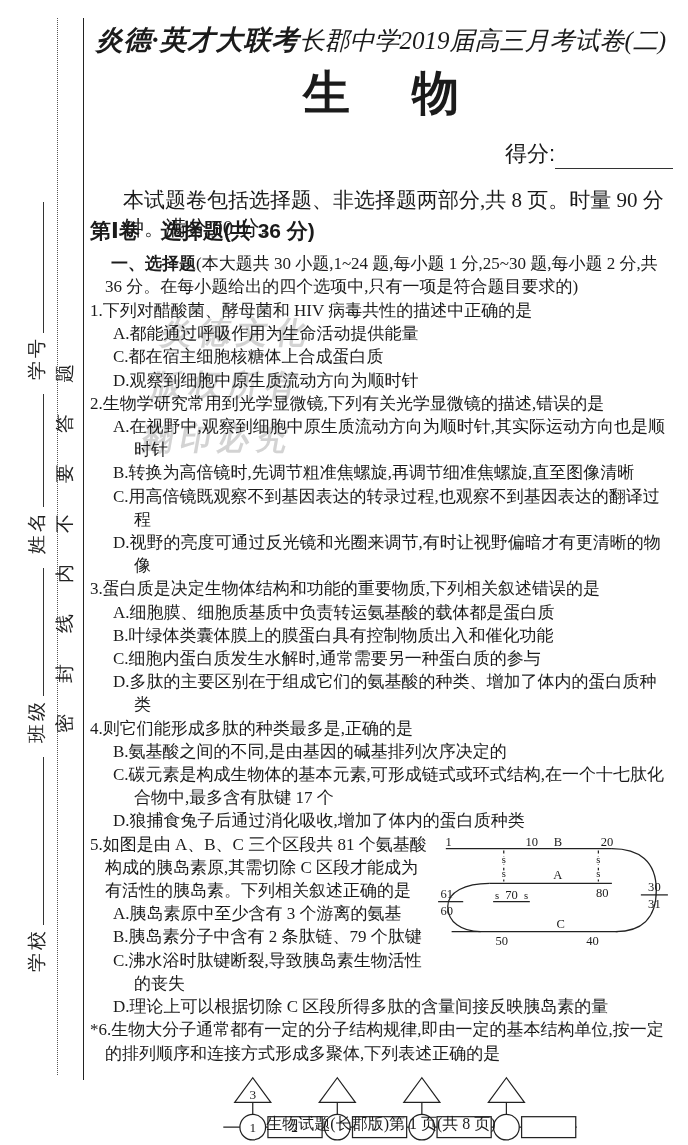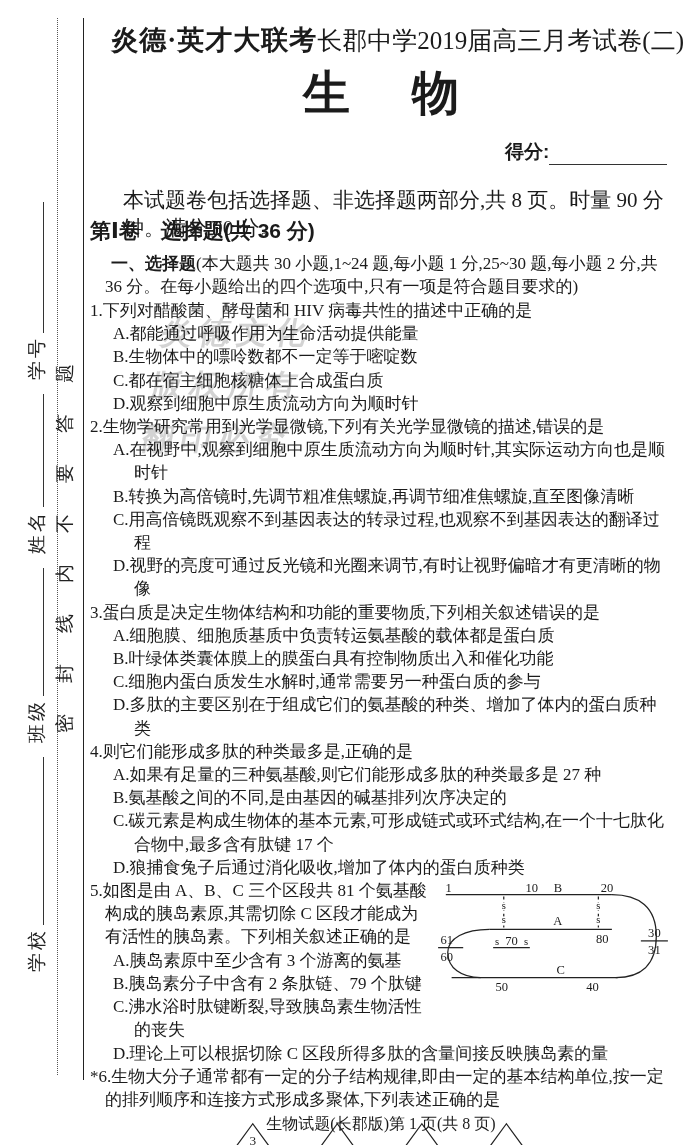--- a/index.html
+++ b/index.html
@@ -20,28 +20,28 @@
   }
   .fline{display:inline-block;height:2px;border-bottom:1.2px solid #333;
     margin:0 14px 0 3px;vertical-align:-1px;}
   .w0{width:168px}.w1{width:128px}.w2{width:113px}.w3{width:131px}
   .seal-text{
     position:absolute;left:52px;top:733px;width:402px;
     transform-origin:0 0;transform:rotate(-90deg);
     font-size:19px;letter-spacing:31px;white-space:nowrap;color:#222;
   }
   
-  .htitle{position:absolute;left:102px;top:22px;width:582px;text-align:right;
-    font-size:25px;white-space:nowrap;z-index:2;}
+  .htitle{position:absolute;left:90px;top:22px;width:582px;text-align:center;
+    font-size:25px;white-space:nowrap;z-index:2;font-style:italic;}
   .htitle .series{font-weight:bold;font-size:27px;letter-spacing:1px;}
   .subject{position:absolute;left:90px;top:62px;width:582px;display:flex;
     justify-content:center;gap:62px;font-size:47px;font-weight:bold;
     font-family:"Liberation Sans","DejaVu Sans",sans-serif;z-index:2;}
   .score{position:absolute;left:505px;top:139px;display:flex;align-items:flex-end;
-    font-size:19px;font-weight:bold;
+    font-size:22px;font-weight:normal;
     font-family:"Liberation Sans","DejaVu Sans",sans-serif;z-index:2;text-align:right;}
   .score-line{width:118px;height:24px;border-bottom:1.6px solid #333;}
   .notice{position:absolute;left:90px;top:186px;width:582px;box-sizing:border-box;
     padding-left:33px;font-size:21px;z-index:2;}
   .sec-title{position:absolute;left:90px;top:217px;width:582px;text-align:left;
     font-size:21px;font-weight:bold;
     font-family:"Liberation Sans","DejaVu Sans",sans-serif;z-index:2;}
   .rule{position:absolute;left:88px;top:252px;width:586px;box-sizing:border-box;
     font-size:17px;line-height:23.2px;padding-left:17px;text-indent:-17px;z-index:2;}
   .rule .rule-bold{font-weight:bold;font-family:"Liberation Sans","DejaVu Sans",sans-serif;margin-left:23px;}
@@ -96,21 +96,20 @@
 
 <div class="sec-title">第Ⅰ卷　选择题(共 36 分)</div>
 
 <div class="rule"><span class="rule-bold">一、选择题</span><span class="rule-rest">(本大题共 30 小题,1~24 题,每小题 1 分,25~30 题,每小题 2 分,共 36 分。在每小题给出的四个选项中,只有一项是符合题目要求的)</span></div>
 
 <div class="qwrap">
 
   <div class="q">
     <div class="stem"><span>1.</span><span>下列对醋酸菌、酵母菌和 HIV 病毒共性的描述中正确的是</span></div>
     <div class="opt">A.都能通过呼吸作用为生命活动提供能量</div>
-    <div class="opt">B.生物体中的嘌呤数都不一定等于嘧啶数</div>
     <div class="opt">C.都在宿主细胞核糖体上合成蛋白质</div>
     <div class="opt">D.观察到细胞中原生质流动方向为顺时针</div>
   </div>
 
   <div class="q">
     <div class="stem"><span>2.</span><span>生物学研究常用到光学显微镜,下列有关光学显微镜的描述,错误的是</span></div>
     <div class="opt">A.在视野中,观察到细胞中原生质流动方向为顺时针,其实际运动方向也是顺时针</div>
     <div class="opt">B.转换为高倍镜时,先调节粗准焦螺旋,再调节细准焦螺旋,直至图像清晰</div>
     <div class="opt">C.用高倍镜既观察不到基因表达的转录过程,也观察不到基因表达的翻译过程</div>
     <div class="opt">D.视野的亮度可通过反光镜和光圈来调节,有时让视野偏暗才有更清晰的物像</div>
@@ -119,21 +118,20 @@
   <div class="q">
     <div class="stem"><span>3.</span><span>蛋白质是决定生物体结构和功能的重要物质,下列相关叙述错误的是</span></div>
     <div class="opt">A.细胞膜、细胞质基质中负责转运氨基酸的载体都是蛋白质</div>
     <div class="opt">B.叶绿体类囊体膜上的膜蛋白具有控制物质出入和催化功能</div>
     <div class="opt">C.细胞内蛋白质发生水解时,通常需要另一种蛋白质的参与</div>
     <div class="opt">D.多肽的主要区别在于组成它们的氨基酸的种类、增加了体内的蛋白质种类</div>
   </div>
 
   <div class="q">
     <div class="stem"><span>4.</span><span>则它们能形成多肽的种类最多是,正确的是</span></div>
-    <div class="opt">A.如果有足量的三种氨基酸,则它们能形成多肽的种类最多是 27 种</div>
     <div class="opt">B.氨基酸之间的不同,是由基因的碱基排列次序决定的</div>
     <div class="opt">C.碳元素是构成生物体的基本元素,可形成链式或环式结构,在一个十七肽化合物中,最多含有肽键 17 个</div>
     <div class="opt">D.狼捕食兔子后通过消化吸收,增加了体内的蛋白质种类</div>
   </div>
 
   <div class="q">
 
     <svg class="fig5" viewBox="0 0 238 116">
       <g fill="none" stroke="#222" stroke-width="1.3">
         <path d="M8,13 H180"></path>

